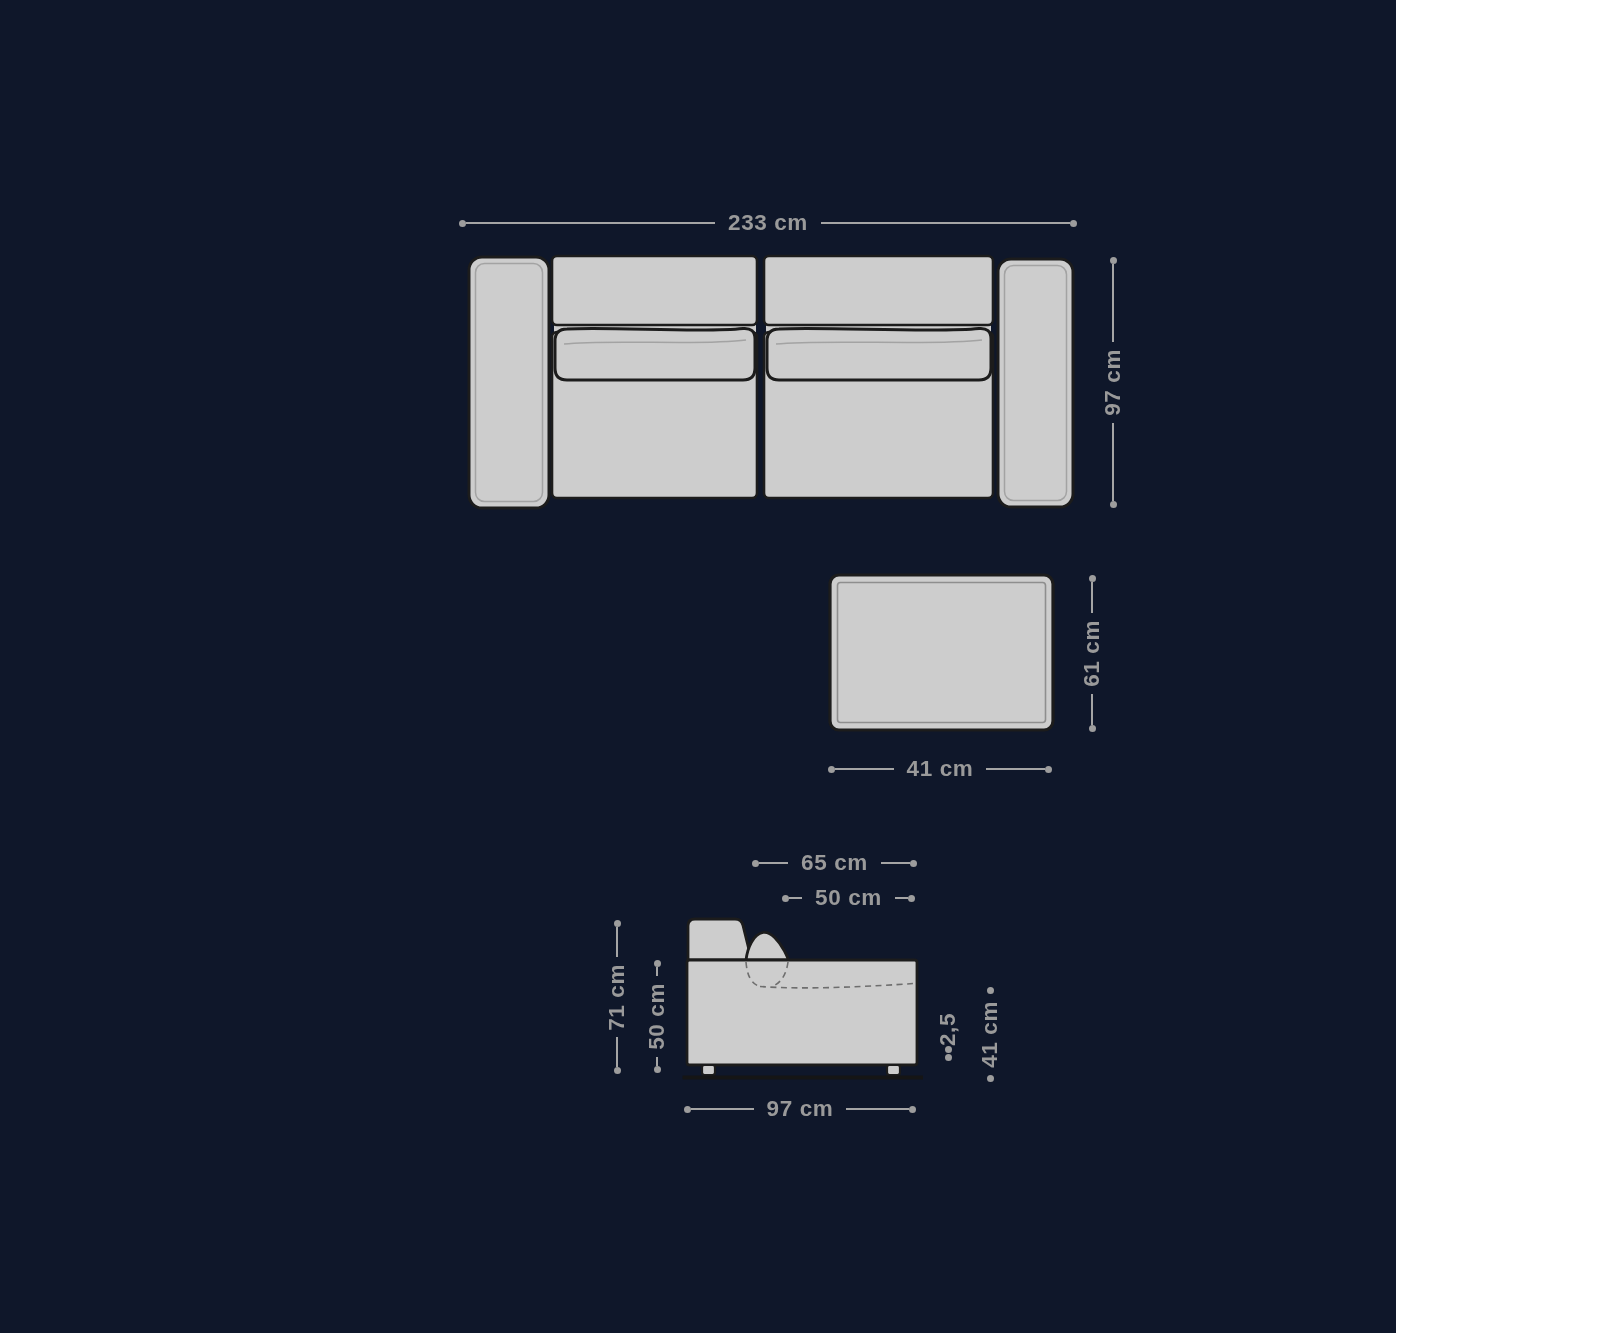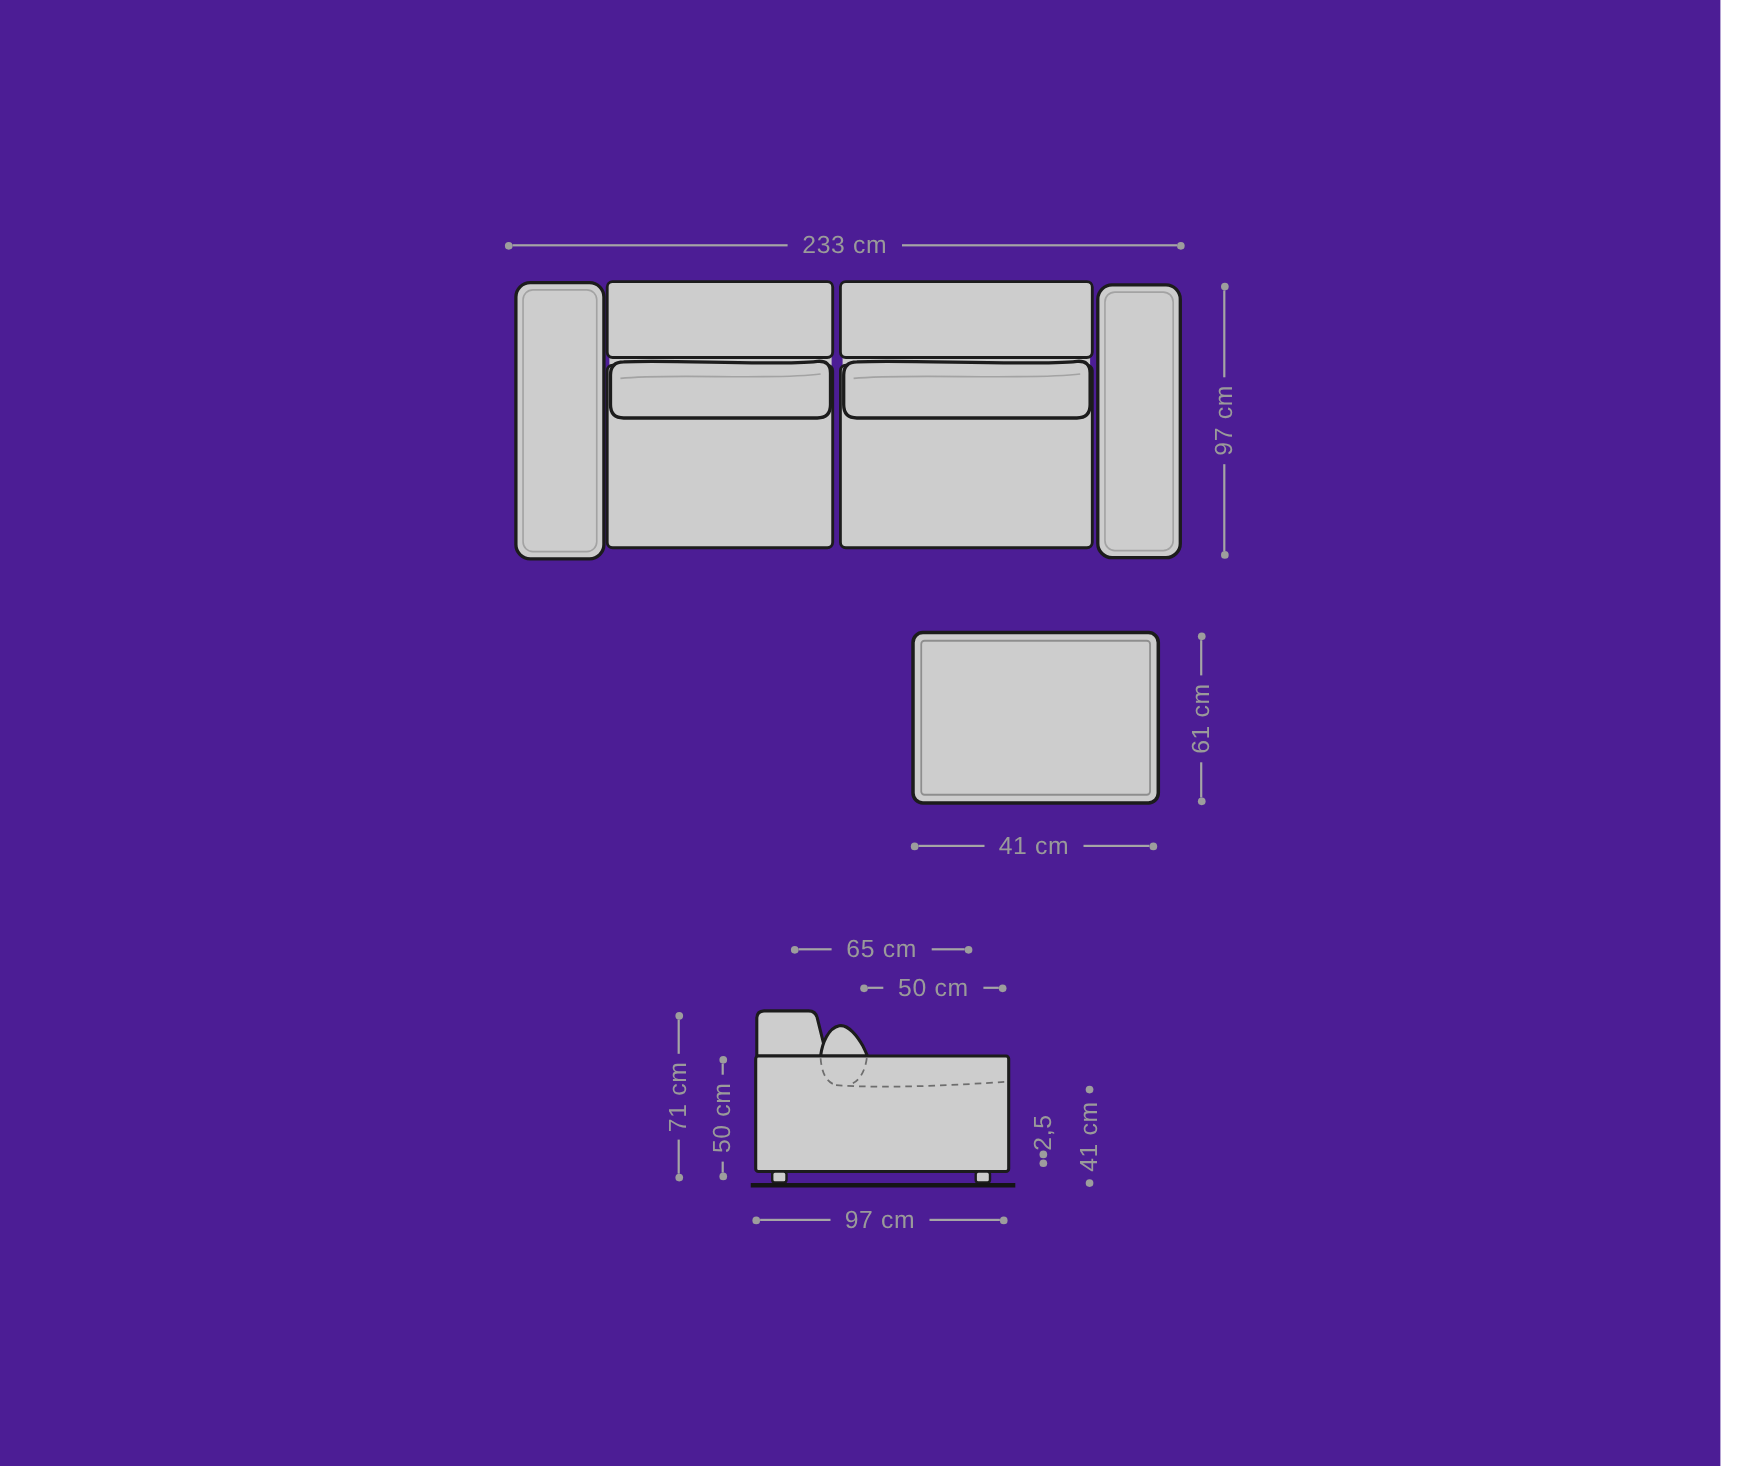--- a/index.html
+++ b/index.html
@@ -1,21 +1,22 @@
 <!DOCTYPE html>
 <html><head>
 <meta charset="utf-8">
 <style>
   html,body { margin:0; padding:0; background:#ffffff; }
   .page {
     position:relative;
-    width:1564px; height:1333px;
-    background:#4c1d95;
+    width:1396px; height:1333px;
+    background:#0f172a;
     font-family:"Liberation Sans", sans-serif;
     overflow:hidden;
+    font-weight:bold;
   }
   svg.fig { position:absolute; }
 
   
   .dim {
     position:absolute;
     color:#9a9a9a;
     font-size:22.5px;
     letter-spacing:0.6px;
   }
@@ -119,21 +120,21 @@
   </div>
 
   <div class="dim dim-h" style="left:828px; top:759px; width:224px; height:20px;">
     <span class="dot"></span>
     <span class="ln"></span>
     <span class="lbl">41 cm</span>
     <span class="ln"></span>
     <span class="dot"></span>
   </div>
 
-  <div class="dim dim-h" style="left:719px; top:853px; width:165px; height:20px;">
+  <div class="dim dim-h" style="left:752px; top:853px; width:165px; height:20px;">
     <span class="dot"></span>
     <span class="ln"></span>
     <span class="lbl">65 cm</span>
     <span class="ln"></span>
     <span class="dot"></span>
   </div>
 
   <div class="dim dim-h" style="left:782px; top:888px; width:133px; height:20px;">
     <span class="dot"></span>
     <span class="ln"></span>

